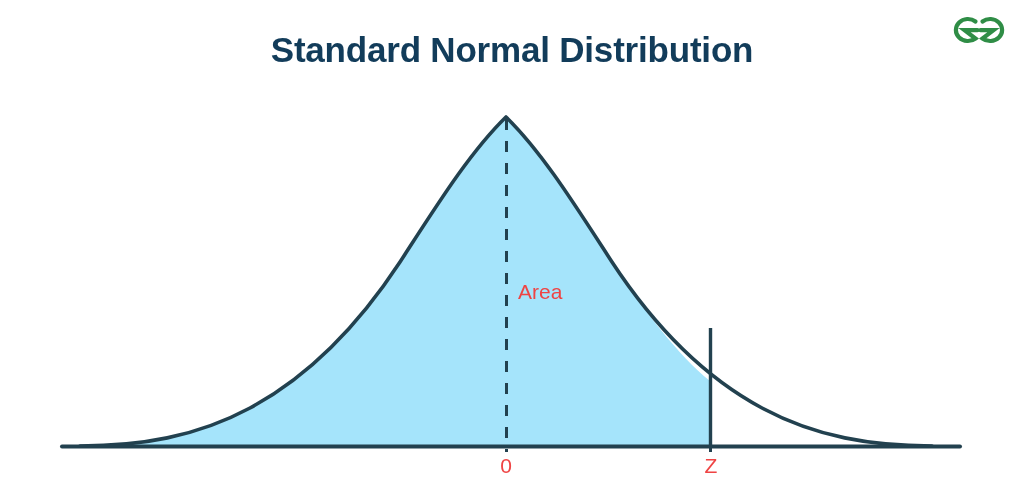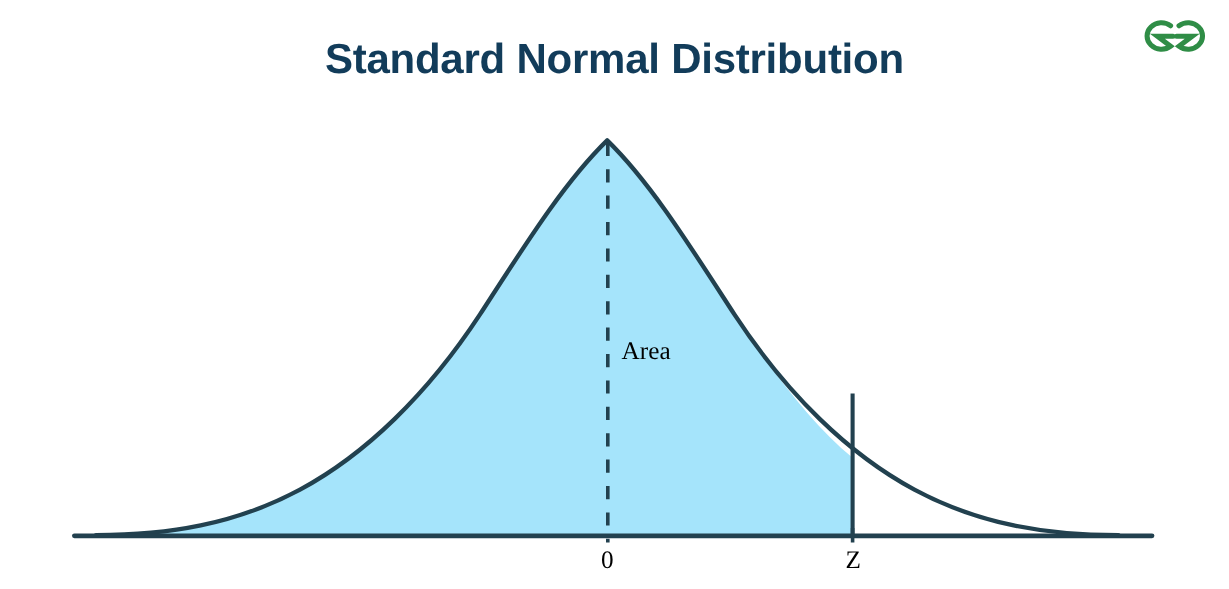--- a/index.html
+++ b/index.html
@@ -54,22 +54,22 @@
     position: absolute;
     left: 0;
     top: 0;
     width: 1024px;
     height: 491px;
   }
 
   
   .plot-label {
     position: absolute;
-    font-family: Liberation Serif, serif;
-    color: #000000;
+    font-family: Liberation Sans, sans-serif;
+    color: #ef4444;
     white-space: nowrap;
   }
   #label-area {
     left: 518px;
     top: 278px;
     font-size: 21px;
     line-height: 28px;
   }
   #label-zero {
     left: 506px;

